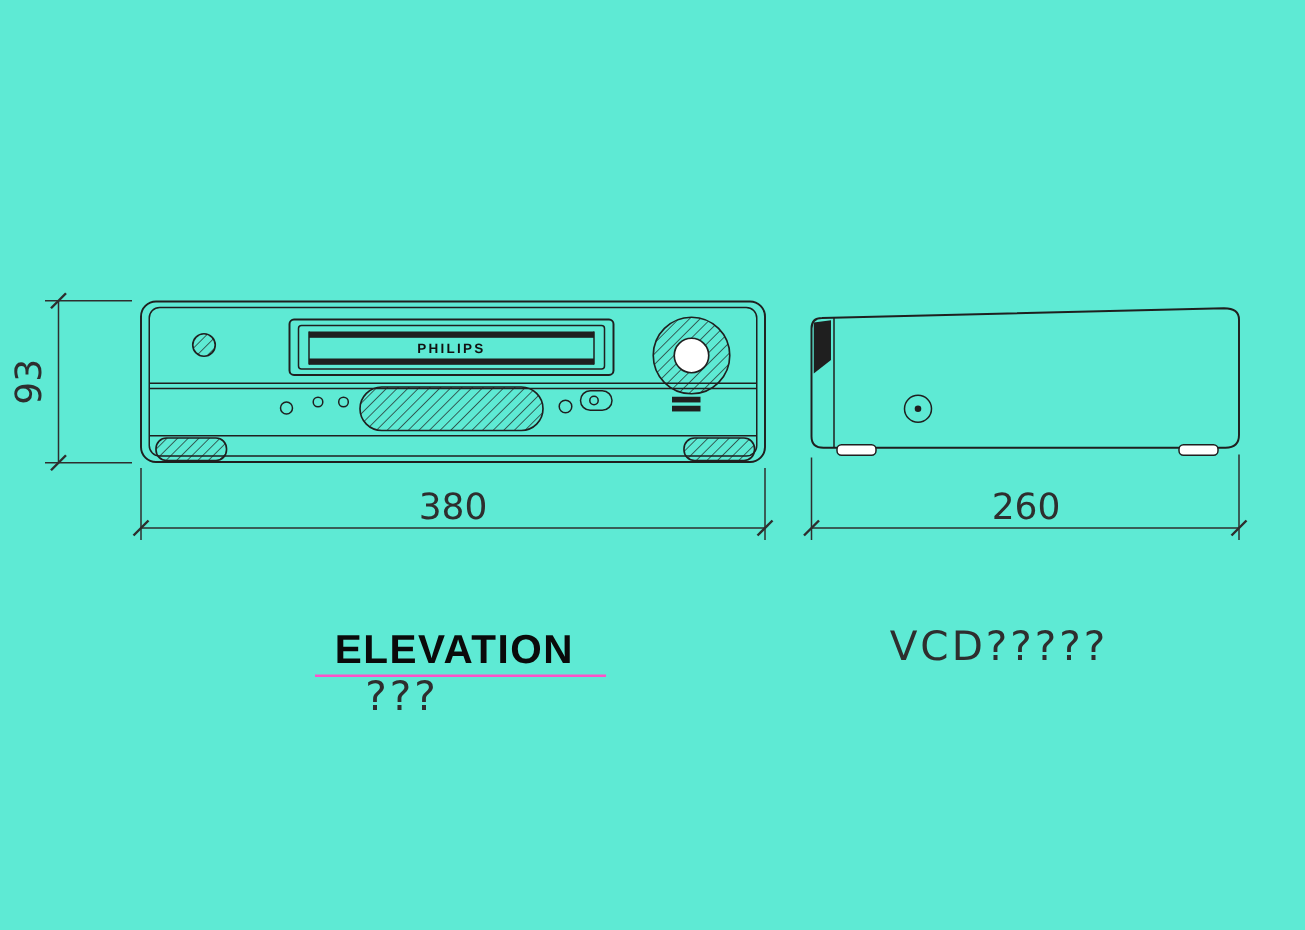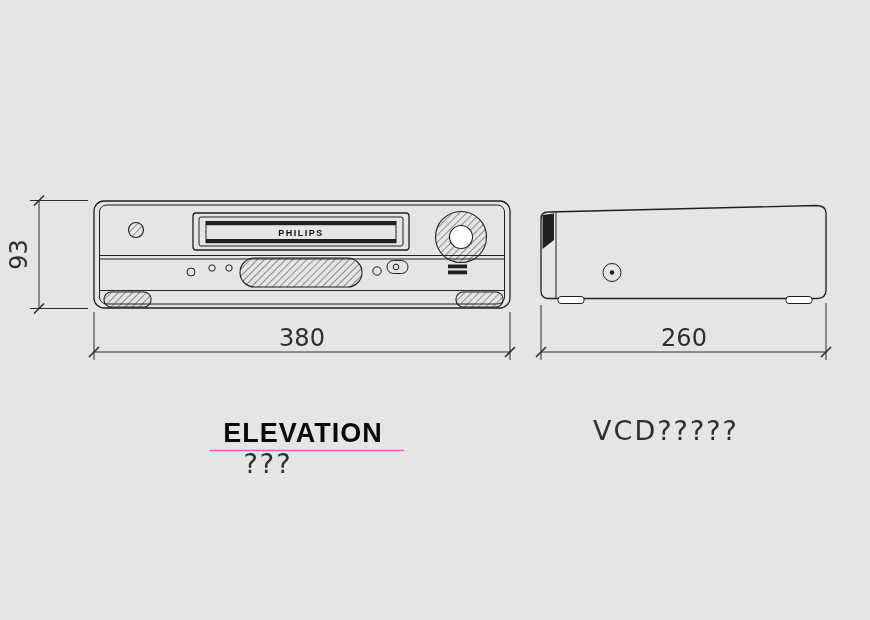--- a/index.html
+++ b/index.html
@@ -5,21 +5,21 @@
   html, body {
     margin: 0;
     padding: 0;
     background: #ffffff;
     font-family: "Liberation Sans", sans-serif;
   }
   .canvas {
     position: relative;
     width: 870px;
     height: 620px;
-    background: #e5e5e5;
+    background: #5eead4;
     overflow: hidden;
   }
   svg { display: block; }
   .thin   { stroke: #1f1f1f; stroke-width: 1;   fill: none; }
   .line   { stroke: #1f1f1f; stroke-width: 1.3; fill: none; }
   .fillln { fill: #1f1f1f; stroke: none; }
   .hatched { fill: url(#hatch45); stroke: #1f1f1f; stroke-width: 1.1; }
   .dim-line { stroke: #2e2e2e; stroke-width: 1; fill: none; }
   .tick { stroke: #2e2e2e; stroke-width: 1.6; }
   .dim-text {

